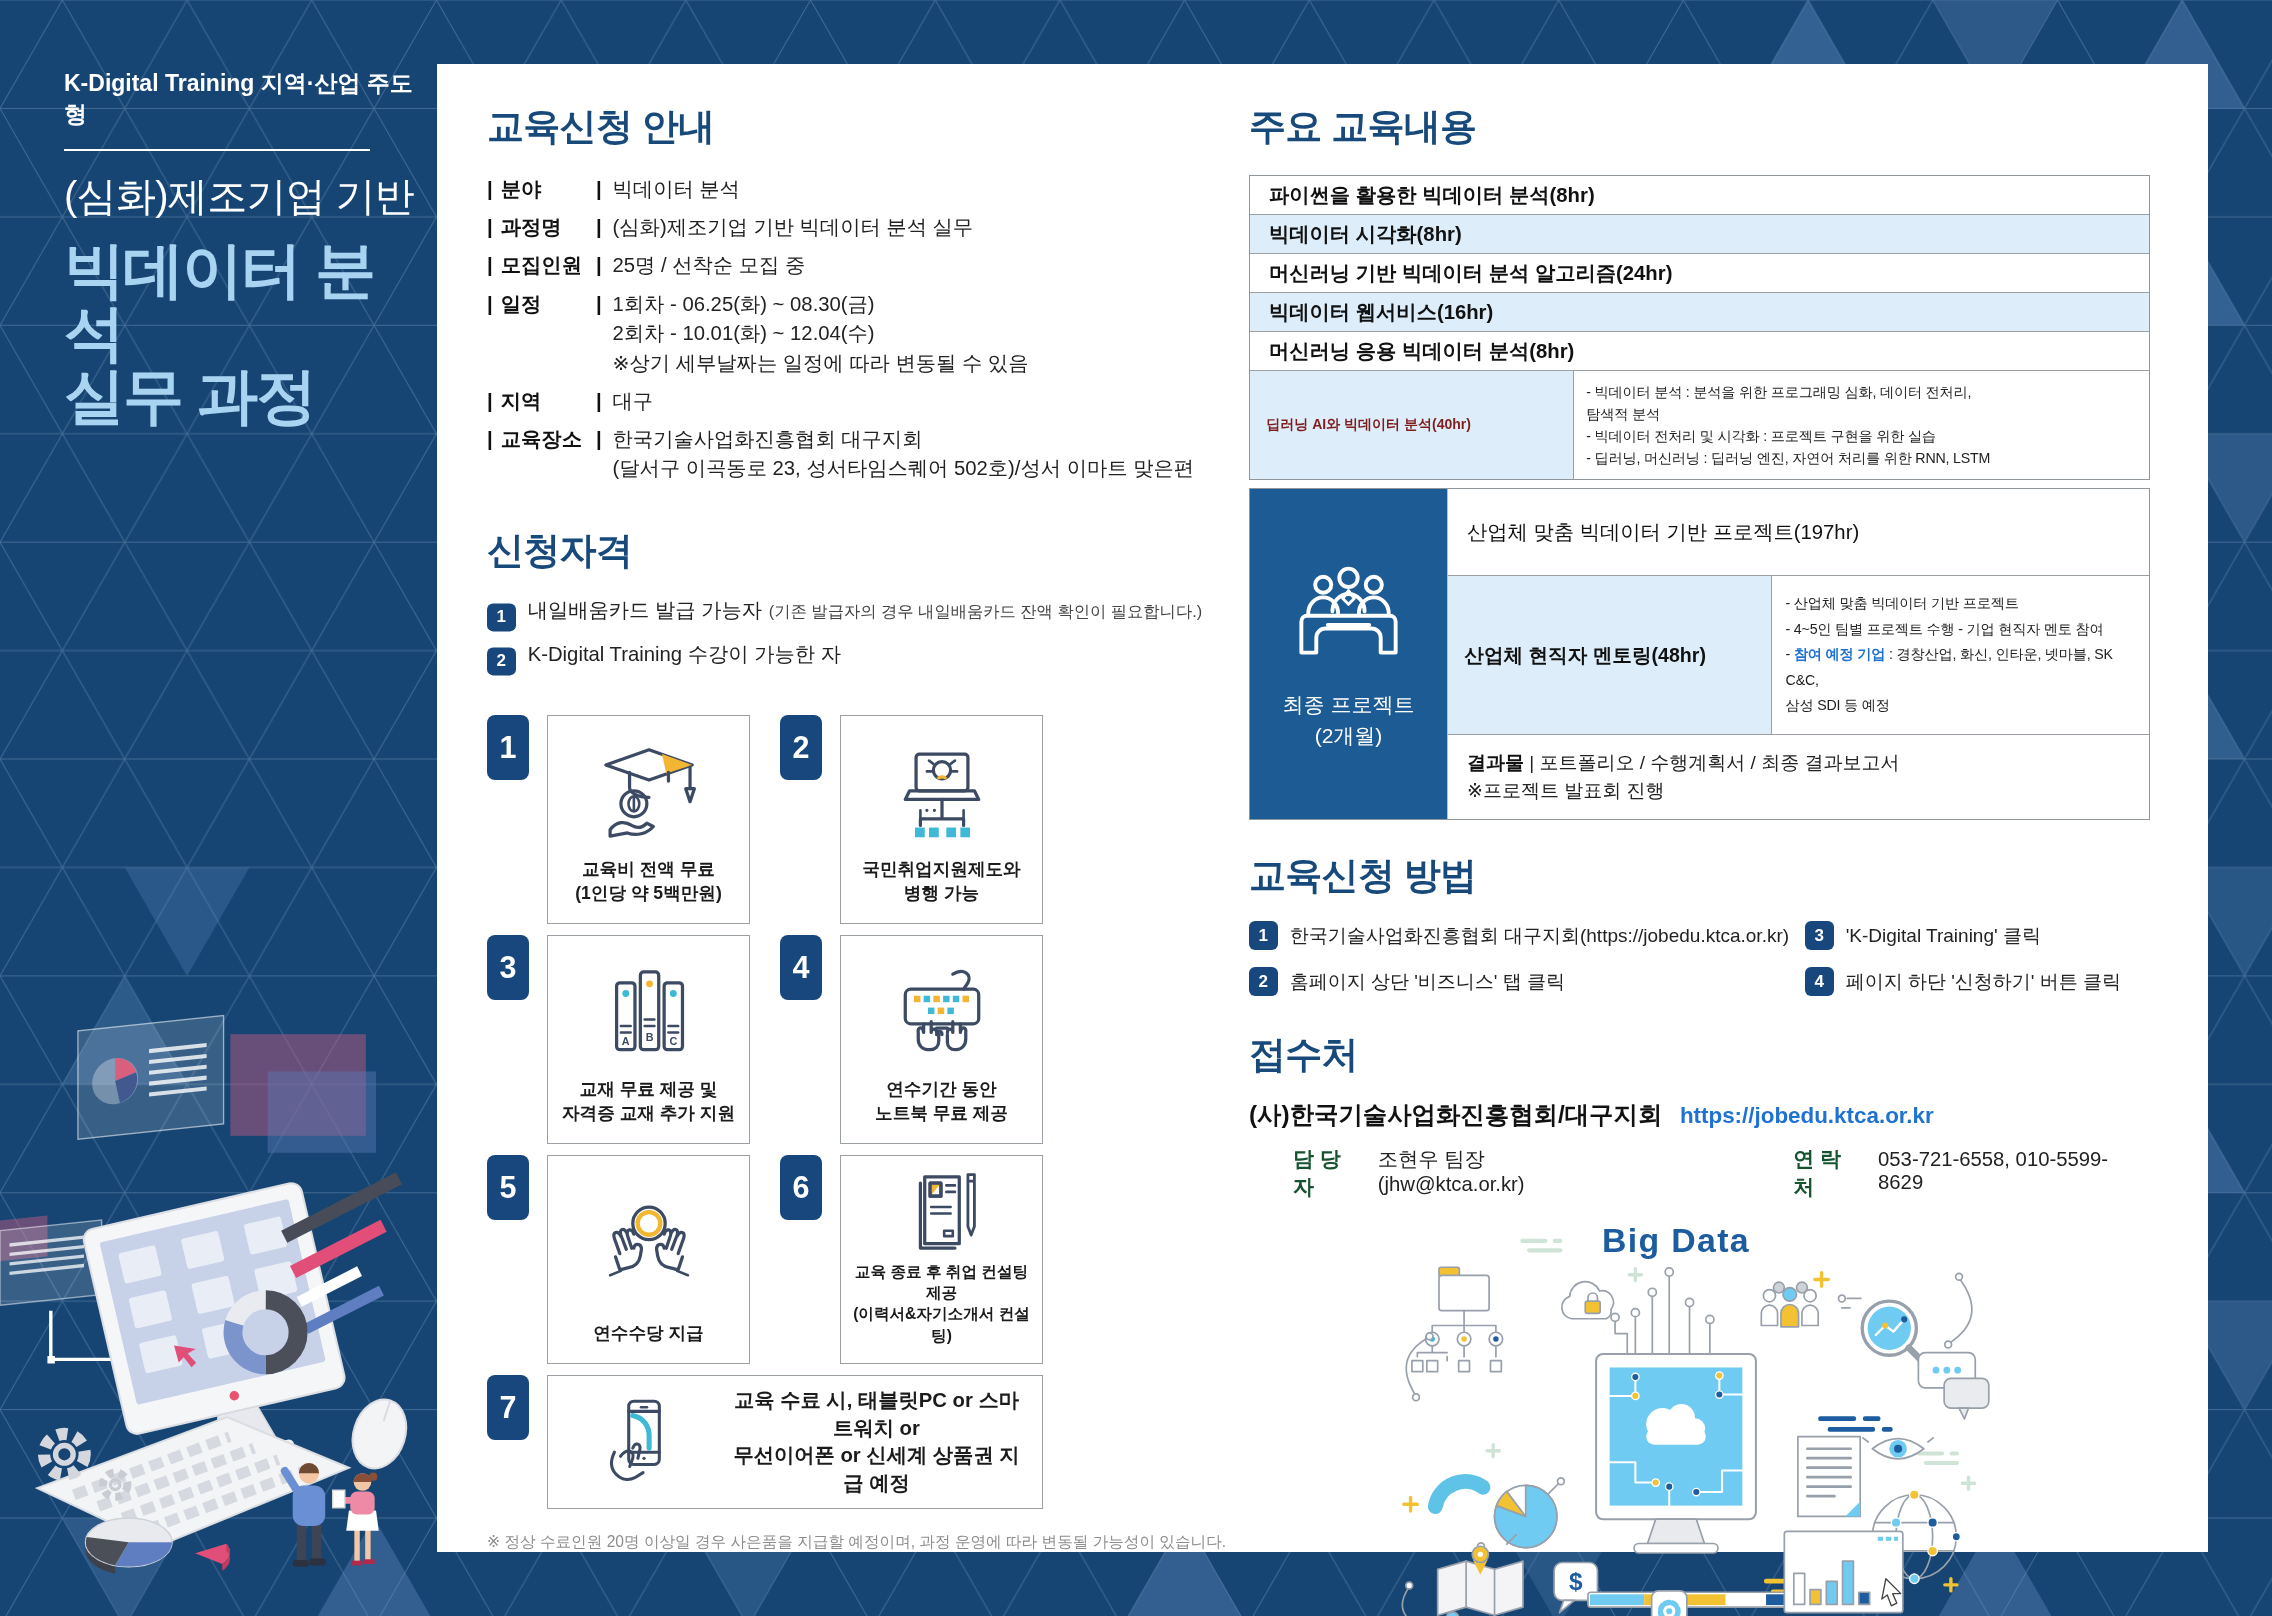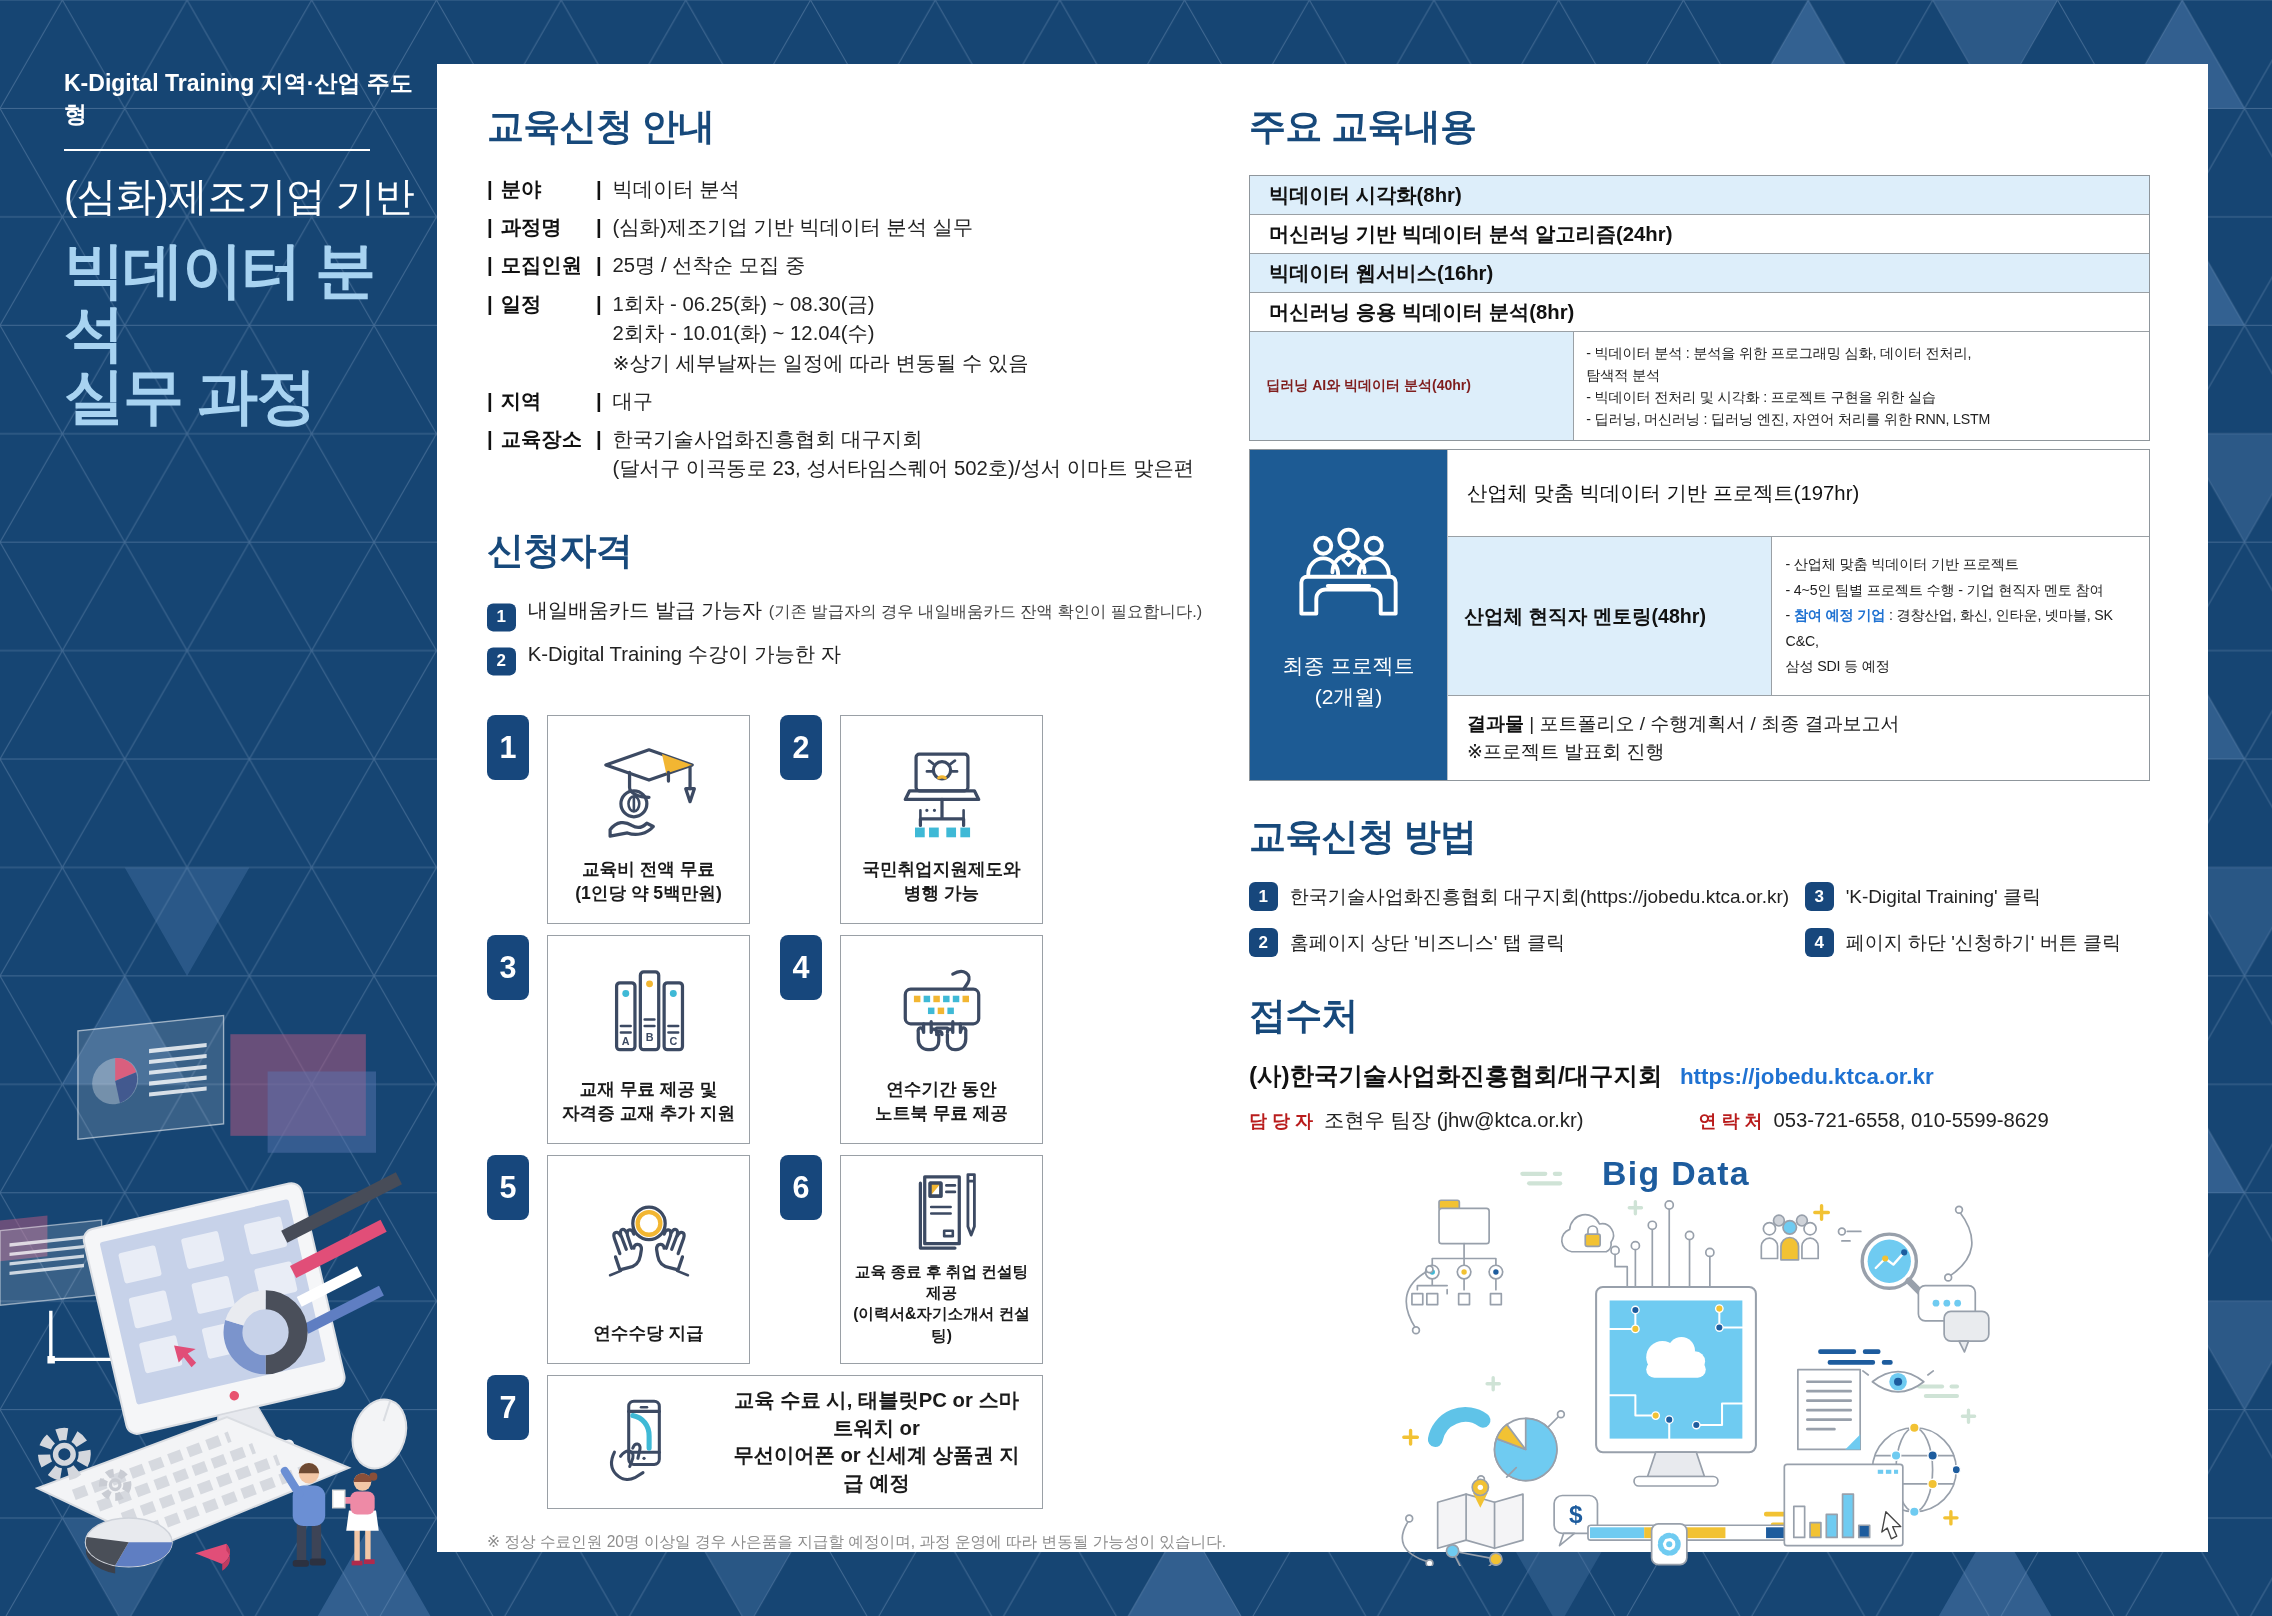--- a/index.html
+++ b/index.html
@@ -100,21 +100,21 @@
   .step { display:flex; align-items:center; }
   .step .nbadge { transform:none; }
   .step .s-text { font-size:19px; color:#222; }
 
   
   .reception { margin-top:34px; }
   .org-line { margin-top:19px; display:flex; align-items:baseline; }
   .org { font-size:24.4px; font-weight:800; color:#111; }
   .link { font-size:22.4px; font-weight:700; color:#1f72d2; margin-left:17.6px; text-decoration:none; }
   .contact-line { margin-top:13.6px; display:flex; align-items:baseline; }
-  .c-label { font-size:18px; font-weight:800; color:#b91c1c; margin-right:11px; }
+  .c-label { font-size:21px; font-weight:800; color:#14532d; margin-right:11px;margin-left:44px; }
   .c-val { font-size:20.3px; color:#222; }
   .c-val.first { margin-right:115px; }
 
   .bigdata-wrap { margin-top:12.2px; margin-left:102px; }
 
   
   .workspace { position:absolute; left:0; top:1007px; width:437px; height:610px; }
 </style>
 </head>
 <body>
@@ -485,20 +485,21 @@
       </div>
       <div class="foot-note">※ 정상 수료인원 20명 이상일 경우 사은품을 지급할 예정이며, 과정 운영에 따라 변동될 가능성이 있습니다.</div>
     </div>
   </div>
 
   <div class="col-right">
     <div class="h-section">주요 교육내용</div>
 
     <div class="ctable">
       <div class="crows">
+        <div class="crow">파이썬을 활용한 빅데이터 분석(8hr)</div>
         <div class="crow alt">빅데이터 시각화(8hr)</div>
         <div class="crow">머신러닝 기반 빅데이터 분석 알고리즘(24hr)</div>
         <div class="crow alt">빅데이터 웹서비스(16hr)</div>
         <div class="crow">머신러닝 응용 빅데이터 분석(8hr)</div>
         <div class="deep">
           <div class="deep-title">딥러닝 AI와 빅데이터 분석(40hr)</div>
           <div class="deep-details">- 빅데이터 분석 : 분석을 위한 프로그래밍 심화, 데이터 전처리,
  탐색적 분석
 - 빅데이터 전처리 및 시각화 : 프로젝트 구현을 위한 실습
 - 딥러닝, 머신러닝 : 딥러닝 엔진, 자연어 처리를 위한 RNN, LSTM</div>

